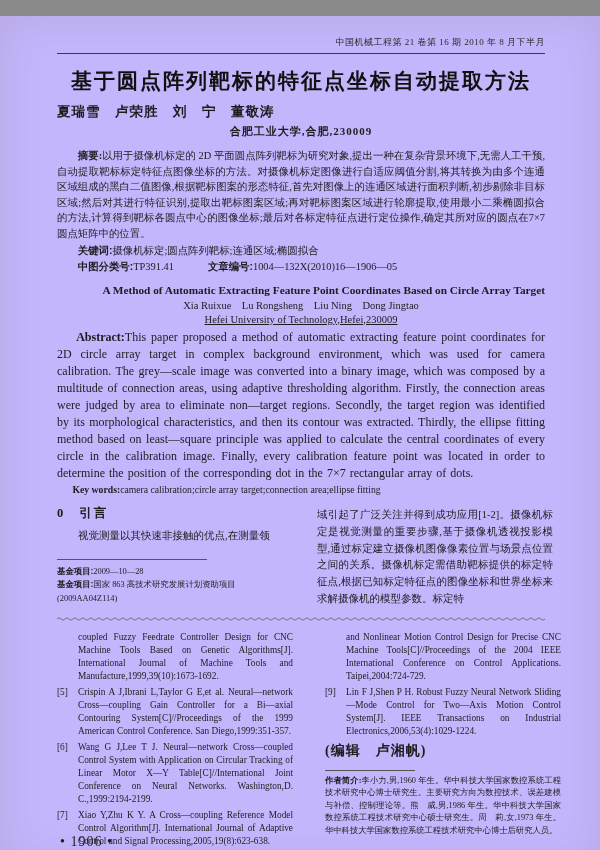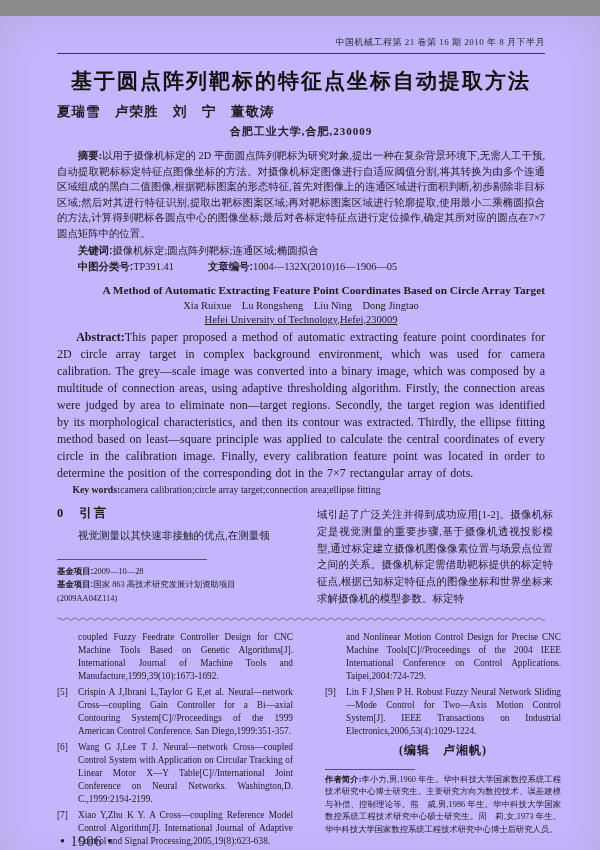--- a/index.html
+++ b/index.html
@@ -37,21 +37,21 @@
   .body-par { font-size:10.5px; line-height:1.6; text-align:justify; margin-top:6px; text-indent:2em; }
   .body-par-cont { font-size:10.5px; line-height:1.6; text-align:justify; margin-top:2px; }
   .footnote-rule { border:none; border-top:1px solid #555; width:150px; margin:14px 0 5px 0; }
   .footnote { font-size:8.4px; line-height:1.6; color:#222; }
   .footnote .lbl { font-weight:bold; font-family:"Liberation Sans","DejaVu Sans",sans-serif; }
   .wavy { margin-top:8px; display:block; }
   .refs { display:flex; gap:32px; margin-top:6px; }
   .ref { display:flex; font-size:9.3px; line-height:1.4; margin-top:3px; }
   .ref-num { width:21px; flex:none; }
   .ref-text { flex:1; text-align:justify; }
-  .editor-line { text-align:center; font-size:12px; font-weight:bold; margin-top:4px; letter-spacing:1px; }
+  .editor-line { text-align:left; font-size:14px; font-weight:bold; margin-top:4px; letter-spacing:1px; }
   .bio-rule { border:none; border-top:1px solid #555; width:90px; margin:10px 0 4px 0; }
   .bio { font-size:8.3px; line-height:1.5; text-align:justify; }
   .bio .lbl { font-weight:bold; }
   .page-number { position:absolute; left:60px; bottom:16px; font-size:14px; letter-spacing:1px; }
 </style>
 </head>
 <body>
 
 <div class="sheet">
 

